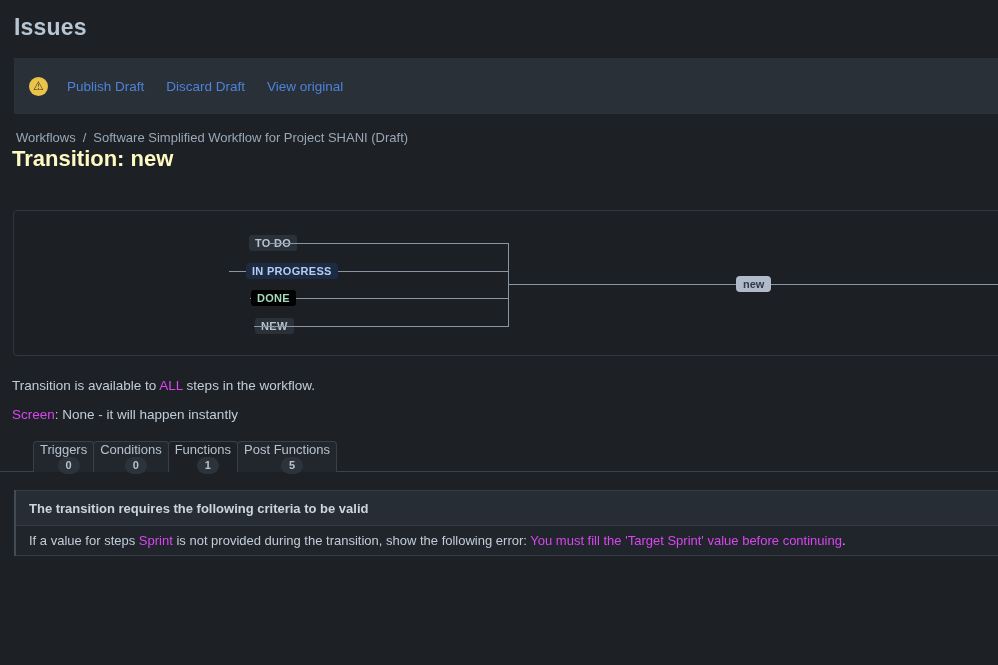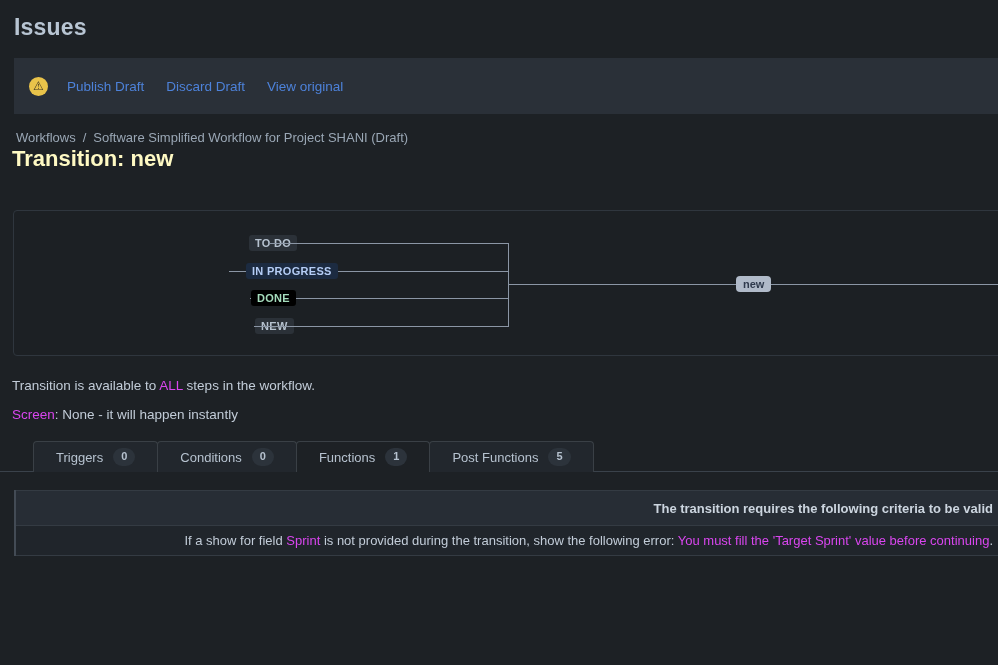--- a/index.html
+++ b/index.html
@@ -1,15 +1,15 @@
 <!DOCTYPE html>
 <html><head>
 <meta charset="utf-8">
 <style>
-  * { margin: 0; padding: 0; box-sizing: border-box; text-align: right; }
+  * { margin: 0; padding: 0; box-sizing: border-box; }
   html, body { background: #15181c; }
   body { font-family: "Liberation Sans", sans-serif; }
   #screen {
     position: relative; width: 998px; height: 665px;
     background: #1d2125; overflow: hidden; color: #c2ccd8;
   }
 
   
   .page-title {
     position: absolute; left: 14px; top: 14px;
@@ -75,23 +75,23 @@
   .b { font-weight: 400; color: #d946ef; }
 
   
   .tabs-strip {
     position: absolute; left: 0; right: 0; top: 441px; height: 31px;
     border-bottom: 1px solid #3a424b;
   }
   .tabs-row { position: absolute; left: 33px; top: 0; display: flex; height: 31px; }
   .tab {
     display: flex; align-items: center; height: 31px;
-    padding: 0 22px; font-size: 13px; color: #b6c2cf;
+    padding: 0 6px; font-size: 13px; color: #b6c2cf;
     background: #22272d; border: 1px solid #3a4046; border-bottom: none;
-    border-radius: 4px 4px 0 0; margin-right: -1px; cursor: pointer;
+    border-radius: 4px 4px 0 0; margin-right: -1px; cursor: pointer; flex-direction: column;
   }
   .tab.active { background: #1d2125; }
   .tab-badge {
     margin-left: 10px; background: #2c333b; color: #b6c2cf;
     font-size: 11px; font-weight: 700; border-radius: 10px;
     padding: 2px 8px; line-height: 1.2;
   }
 
   
   .criteria-panel {
@@ -165,16 +165,16 @@
       </div>
       <div class="tab">
         <span>Post Functions</span>
         <span class="tab-badge">5</span>
       </div>
     </div>
   </div>
 
   <div class="criteria-panel">
     <div class="criteria-header">The transition requires the following criteria to be valid</div>
-    <div class="criteria-row"><span>If a show for field </span><span class="b">Sprint</span><span> is not provided during the transition, show the following error: </span><span class="b">You must fill the 'Target Sprint' value before continuing</span><span>.</span></div>
+    <div class="criteria-row"><span>If a value for steps </span><span class="b">Sprint</span><span> is not provided during the transition, show the following error: </span><span class="b">You must fill the 'Target Sprint' value before continuing</span><span>.</span></div>
   </div>
 
 </div>
 
 </body></html>

